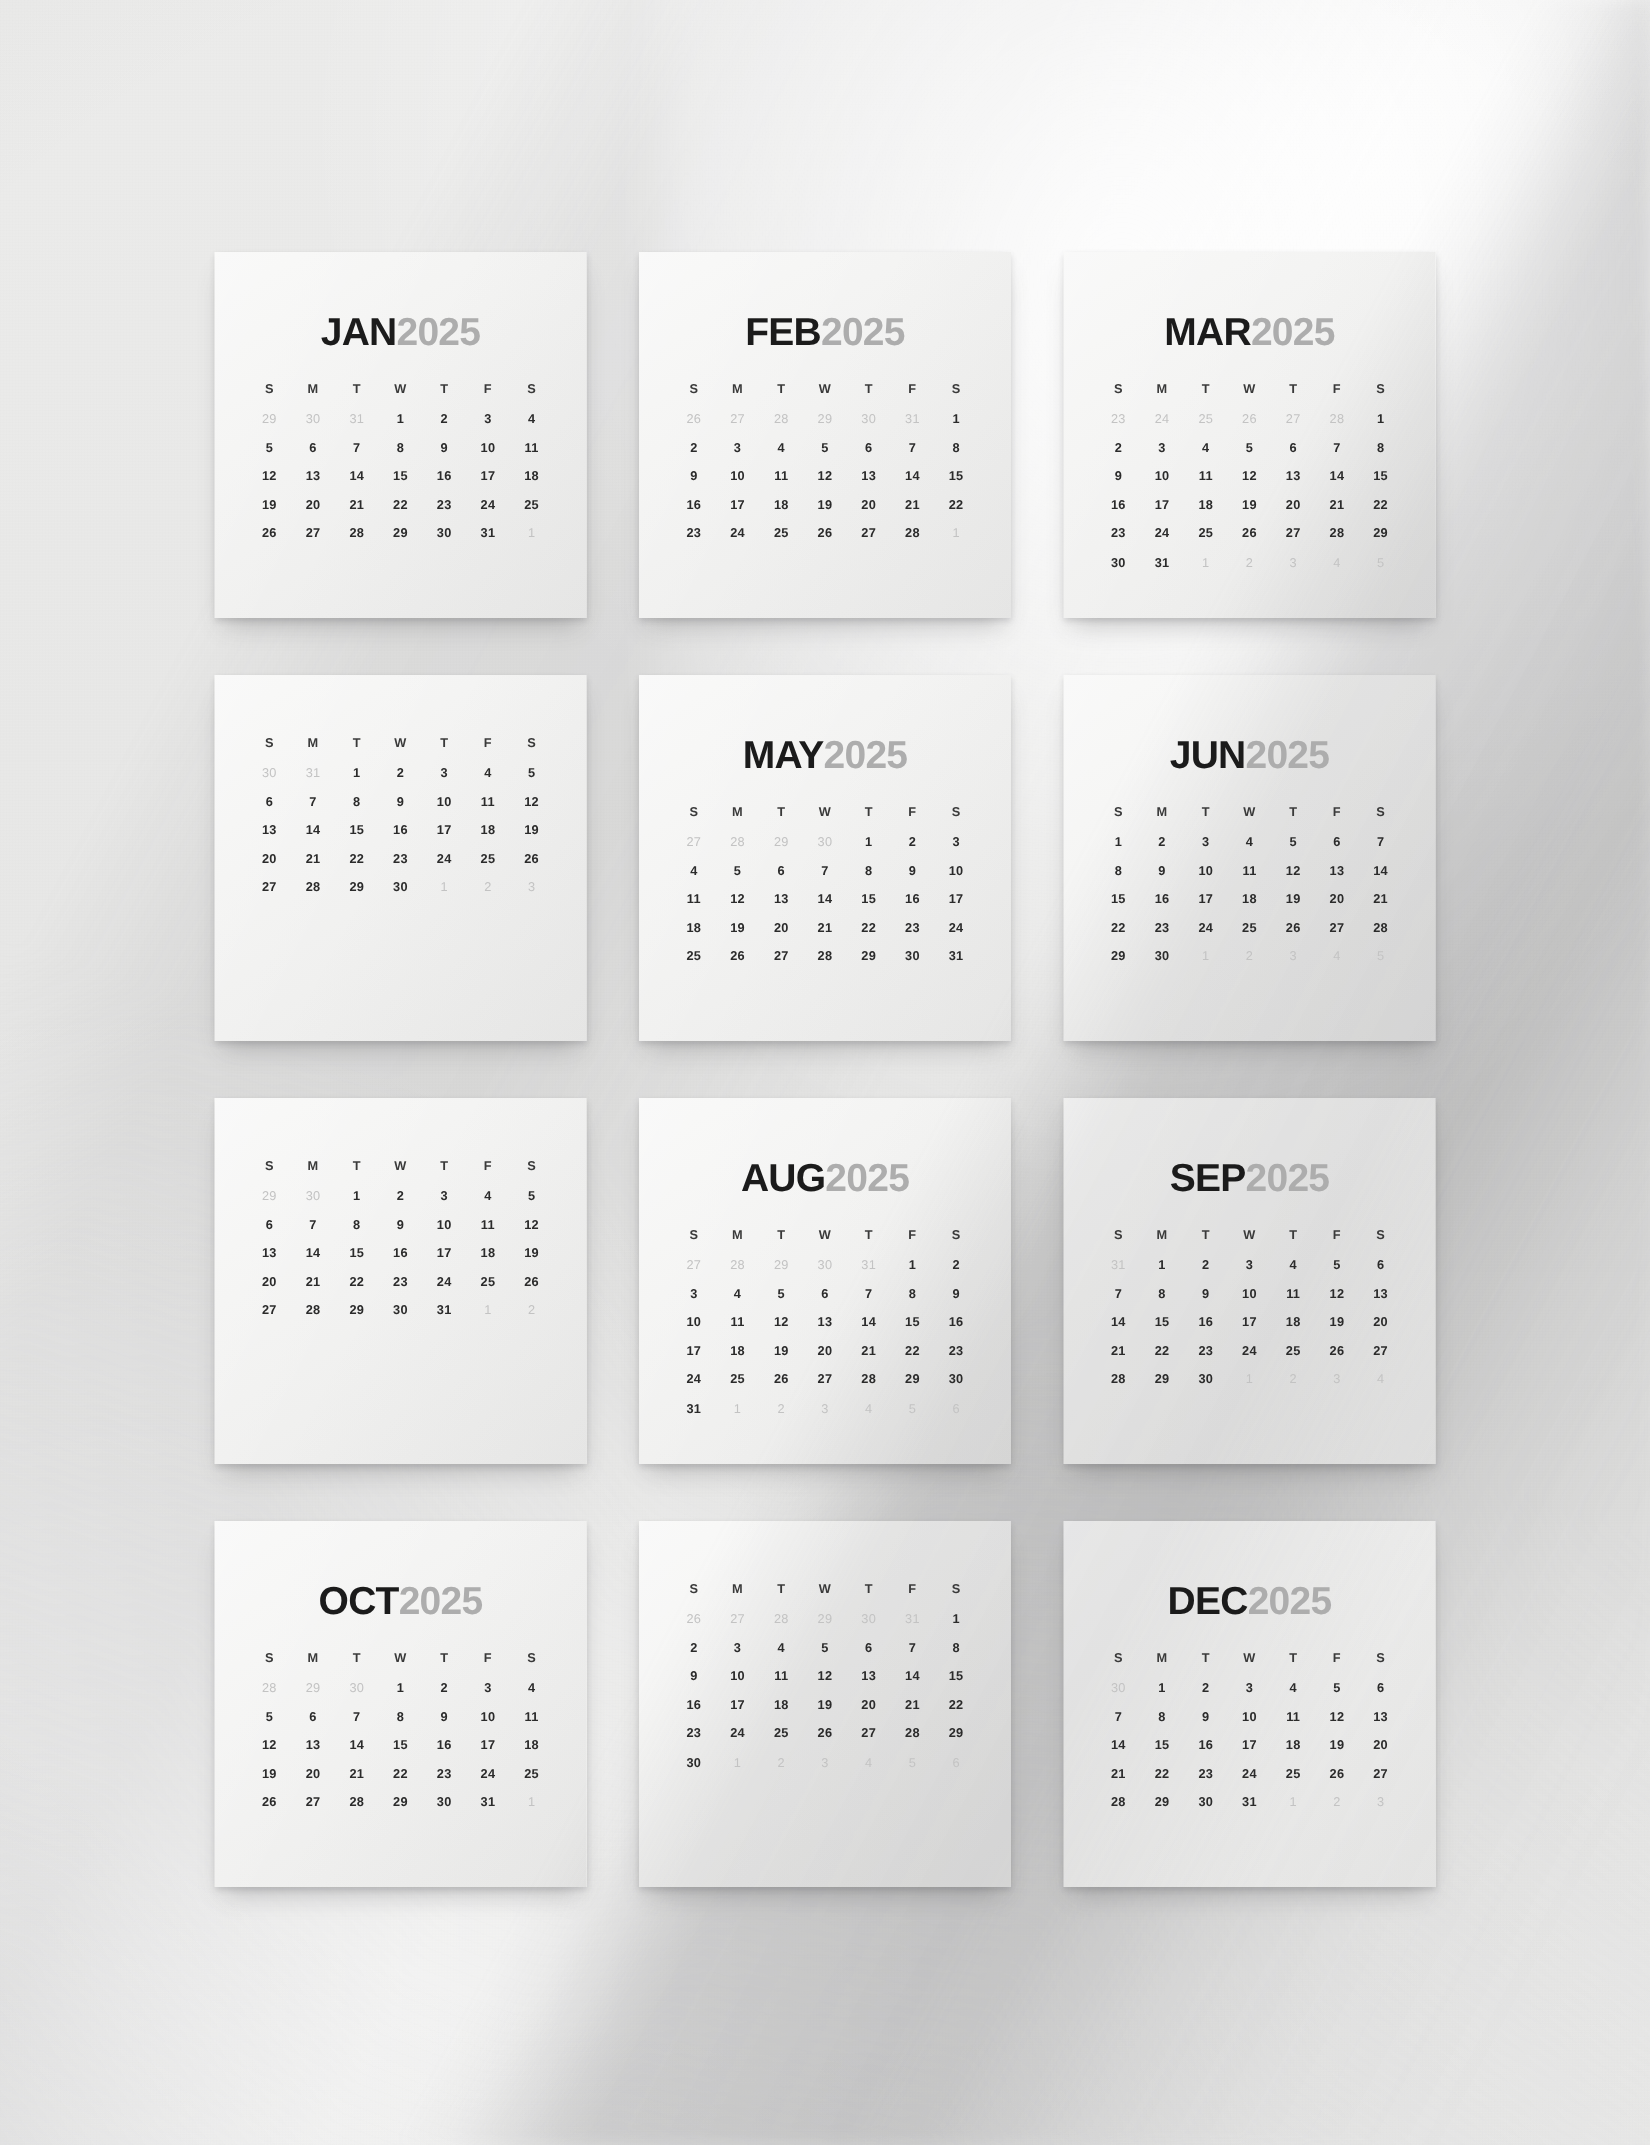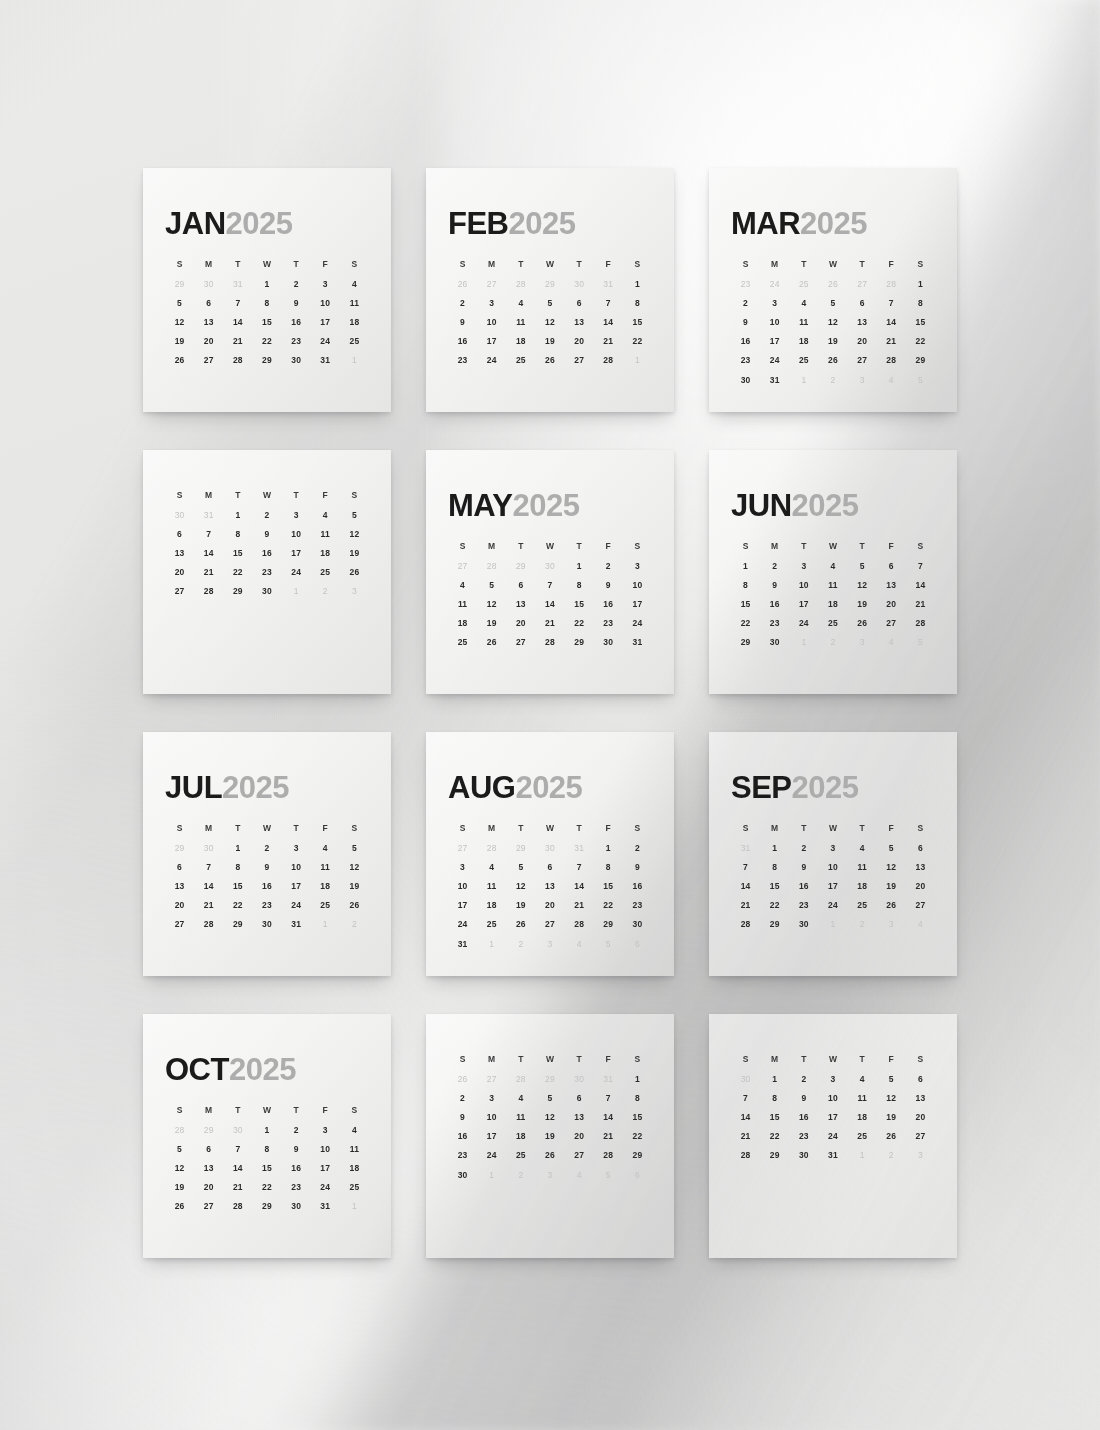--- a/index.html
+++ b/index.html
@@ -92,23 +92,23 @@
     background: linear-gradient(118deg, rgba(255,255,255,0.32) 0%, rgba(255,255,255,0.0) 45%, rgba(120,120,122,0.06) 100%);
   }
 
   .card-inner {
     position: relative;
     z-index: 2;
     padding: 40px 22px 0 22px;
   }
 
   .month-title {
-    text-align: left;
+    text-align: center;
     font-weight: 800;
-    font-size: 31px;
+    font-size: 26px;
     letter-spacing: -0.5px;
     line-height: 1;
     margin: 0 0 20px 0;
     white-space: nowrap;
   }
   .m-abbr { color: #1b1b1b; }
   .m-year { color: #adadad; }
 
   table.cal {
     width: 100%;
@@ -547,21 +547,20 @@
               <td class="muted">3</td>
               <td class="muted">4</td>
               <td class="muted">5</td>
             </tr>
           </tbody>
         </table>
       </div>
     </div>
     <div class="card">
       <div class="card-inner">
-        <div class="month-title"><span class="m-abbr">JUL</span><span class="m-year">2025</span></div>
         <table class="cal">
           <thead>
             <tr>
               <th>S</th>
               <th>M</th>
               <th>T</th>
               <th>W</th>
               <th>T</th>
               <th>F</th>
               <th>S</th>
@@ -889,20 +888,21 @@
               <td class="muted">4</td>
               <td class="muted">5</td>
               <td class="muted">6</td>
             </tr>
           </tbody>
         </table>
       </div>
     </div>
     <div class="card">
       <div class="card-inner">
+        <div class="month-title"><span class="m-abbr">DEC</span><span class="m-year">2025</span></div>
         <table class="cal">
           <thead>
             <tr>
               <th>S</th>
               <th>M</th>
               <th>T</th>
               <th>W</th>
               <th>T</th>
               <th>F</th>
               <th>S</th>

